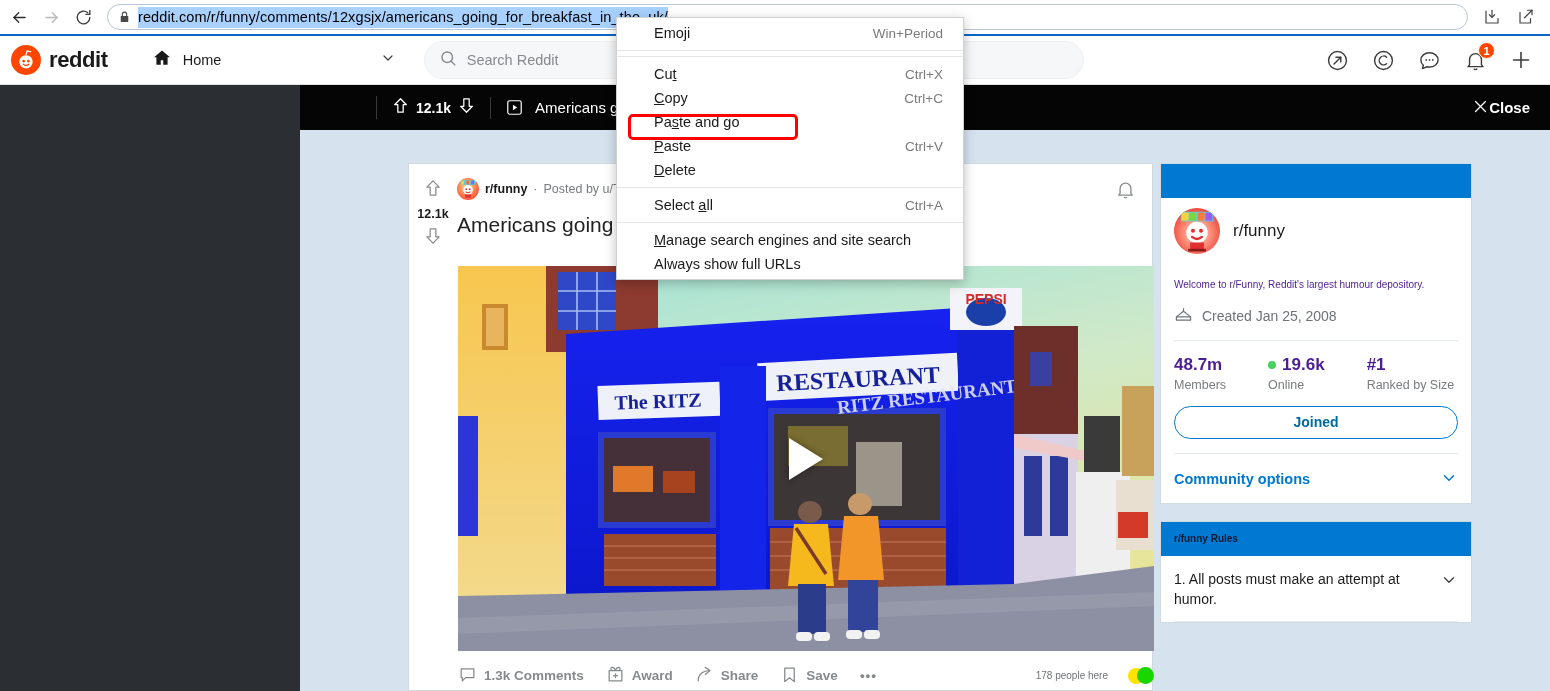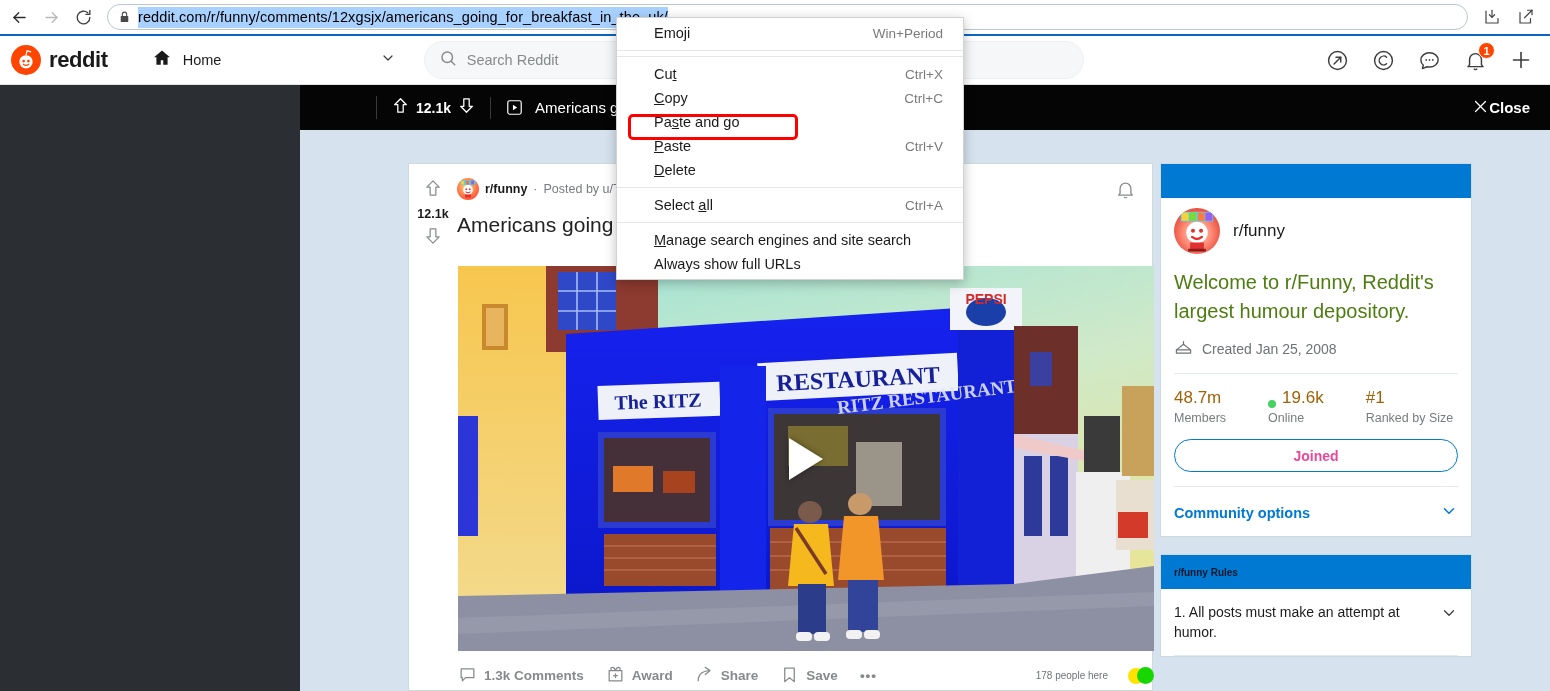--- a/index.html
+++ b/index.html
@@ -146,30 +146,30 @@
   .card-banner { height: 34px; background: #0079d3; }
   .card-banner.rules { display: flex; align-items: center; padding: 0 13px; color: #0f172a; font-size: 10px; font-weight: bold; }
   .card-pad { padding: 12px 13px 13px 13px; }
   .sub-row { display: flex; align-items: center; gap: 13px; margin-top: -2px; }
   .sub-avatar-lg {
     width: 46px; height: 46px; border-radius: 50%;
     background: radial-gradient(circle at 50% 55%, #ffd5d0 0%, #ff8f7a 40%, #e8473a 75%, #b5231c 100%);
     display: flex; align-items: center; justify-content: center; overflow: hidden; flex: 0 0 auto;
   }
   .sub-title { font-size: 17px; color: #1a1a1b; }
-  .sub-desc { font-size: 20px; color: #4d7c0f; margin-top: 14px; line-height: 1.45; }
+  .sub-desc { font-size: 10px; color: #4c1d95; margin-top: 24px; line-height: 1.45; }
   .created { display: flex; align-items: center; gap: 9px; margin-top: 12px; font-size: 14px; color: #6f7376; }
   .hr { height: 1px; background: #e4e9ee; margin: 13px 0 0 0; }
   .stats { display: flex; gap: 42px; padding-top: 14px; }
-  .stat-num { font-size: 17px; font-weight: normal; color: #a16207; display: flex; align-items: flex-end; gap: 6px; }
+  .stat-num { font-size: 17px; font-weight: bold; color: #4c1d95; display: flex; align-items: center; gap: 6px; }
   .online-dot { width: 8px; height: 8px; border-radius: 50%; background: #46d160; display: inline-block; }
   .stat-lbl { font-size: 12.5px; color: #787c7e; margin-top: 3px; }
   .joined-btn {
     display: block; width: 100%; height: 33px; border: 1px solid #0079d3; border-radius: 17px;
-    background: #fff; color: #ec4899; font-size: 14px; font-weight: bold; margin-top: 14px;
+    background: #fff; color: #0369a1; font-size: 14px; font-weight: bold; margin-top: 14px;
     font-family: "Liberation Sans", sans-serif; cursor: pointer;
   }
   .comm-opts {
     display: flex; align-items: center; justify-content: space-between; margin-top: 15px;
     color: #0079d3; font-size: 14.5px; font-weight: bold;
   }
   .rule-row { display: flex; align-items: flex-start; justify-content: space-between; padding: 13px 13px 12px 13px; gap: 10px; }
   .rule-txt { font-size: 14px; color: #1c1c1c; line-height: 1.45; }
   .rule-num { font-weight: normal; }
   .rule-sep { height: 1px; background: #e4e9ee; margin: 0 13px; }

